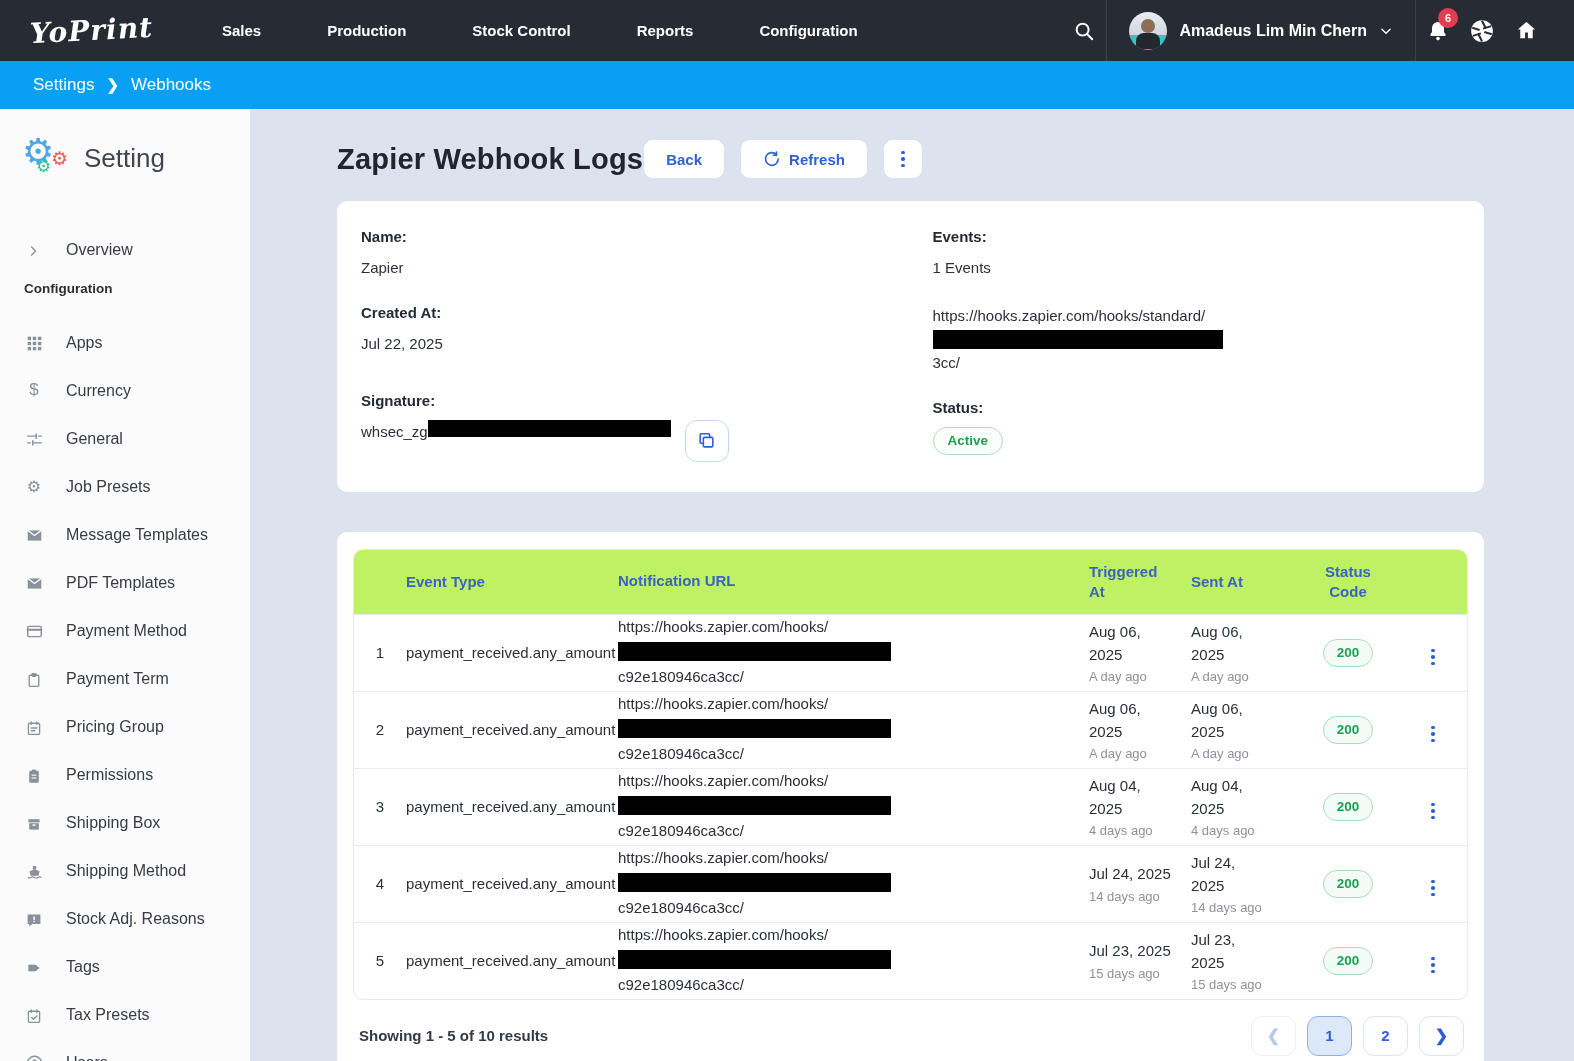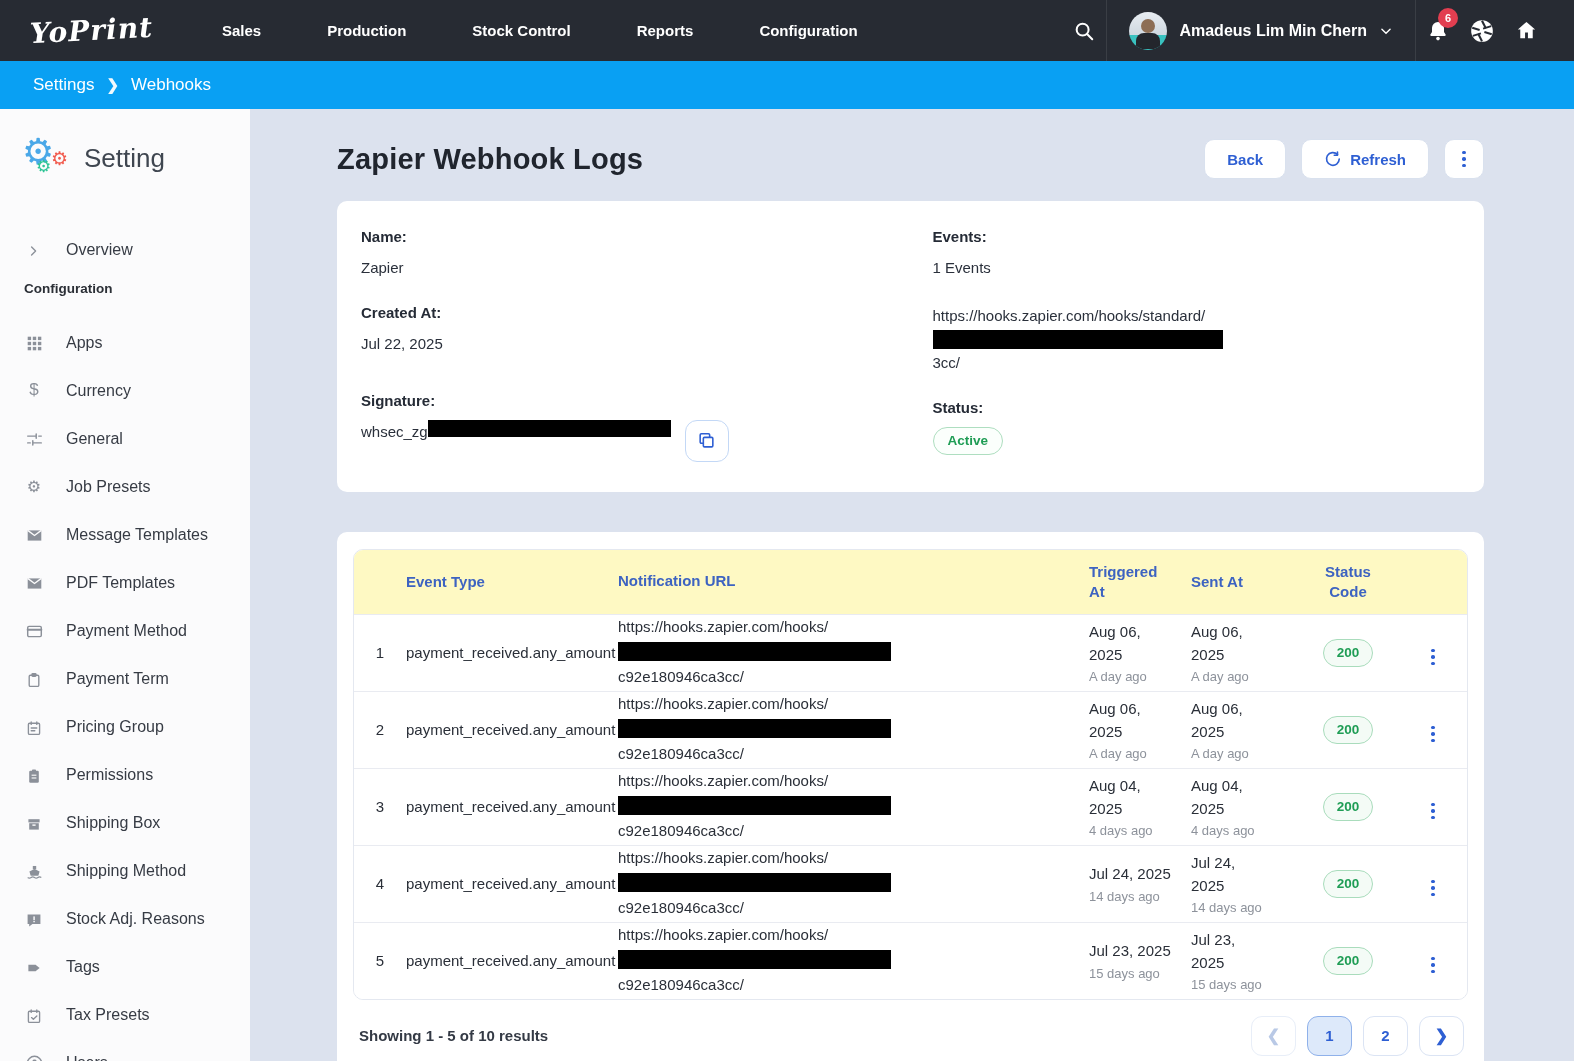--- a/index.html
+++ b/index.html
@@ -43,21 +43,21 @@
   .g2 { position:absolute; right:2px; top:12px; font-size:19px; color:#f15b4e; }
   .g3 { position:absolute; left:12px; top:21px; font-size:17px; color:#2ec496; }
   .sb-title { font-size:26px; color:#3f4650; }
   .sb-item { display:flex; align-items:flex-end; gap:22px; height:48px; cursor:pointer; color:#363b44; font-size:16px; }
   .sb-item .ico { width:20px; display:flex; justify-content:center; color:#8b9099; flex-shrink:0; }
   .sb-section { font-size:13.5px; font-weight:700; color:#2b2f36; margin:22px 0 8px 0; }
   .sb-overview { margin-bottom:4px; }
   svg.i { stroke:currentColor; fill:none; stroke-width:1.7; stroke-linecap:round; stroke-linejoin:round; }
 
   .main { flex:1; padding:30px 90px 0 87px; overflow:hidden; }
-  .header-row { display:flex; align-items:center; justify-content:space-between; }
+  .header-row { display:flex; align-items:center; justify-content:flex-start; }
   .page-title { font-size:29px; font-weight:700; color:#20252e; letter-spacing:.2px; }
   .hdr-btns { display:flex; gap:15px; }
   .btn { background:#fff; border:1px solid #d9e1ee; border-radius:10px; height:40px; padding:0 22px;
          color:#2e5fd3; font-weight:700; font-size:15px; display:flex; align-items:center; gap:9px;
          cursor:pointer; font-family:inherit; }
   .btn-icon { padding:0; width:40px; justify-content:center; }
   .kebab { display:inline-flex; flex-direction:column; gap:3px; align-items:center; }
   .kebab i { width:3.5px; height:3.5px; border-radius:50%; background:#2e5fd3; }
 
   
@@ -72,21 +72,21 @@
   .sig-redact { width:243px; height:17px; vertical-align:-3px; }
   .url-redact { width:290px; height:19px; vertical-align:-4px; }
   .copy-btn { margin-left:14px; width:44px; height:42px; border:1px solid #c3d8f6; border-radius:12px;
               background:#fff; display:flex; align-items:center; justify-content:center; cursor:pointer; flex-shrink:0; }
   .pill { display:inline-block; border:1px solid #aedec0; background:#fbfffc; color:#1f9d55;
           border-radius:999px; padding:5px 14px 6px; font-size:13.5px; font-weight:700; }
 
   
   .table-card { margin-top:40px; padding:17px 16px 16px; }
   .table-wrap { border:1px solid #e4e8f0; border-radius:10px; overflow:hidden; }
-  .thead { background:#fef9c3; display:flex; align-items:center; height:64px;
+  .thead { background:#bef264; display:flex; align-items:center; height:64px;
            color:#3d63c1; font-weight:700; font-size:15px; }
   .trow { display:flex; align-items:center; min-height:77px; border-top:1px solid #e9ebf1;
           font-size:15px; color:#2a2f38; background:#fff; }
   .c-idx { width:52px; text-align:center; flex-shrink:0; }
   .c-event { width:212px; flex-shrink:0; padding-right:8px; }
   .c-url { flex:1; padding-right:10px; line-height:1.65; }
   .c-trig { width:102px; flex-shrink:0; }
   .c-sent { width:106px; flex-shrink:0; }
   .c-status { width:102px; flex-shrink:0; display:flex; justify-content:center; }
   .c-actions { width:68px; flex-shrink:0; display:flex; justify-content:center; }

